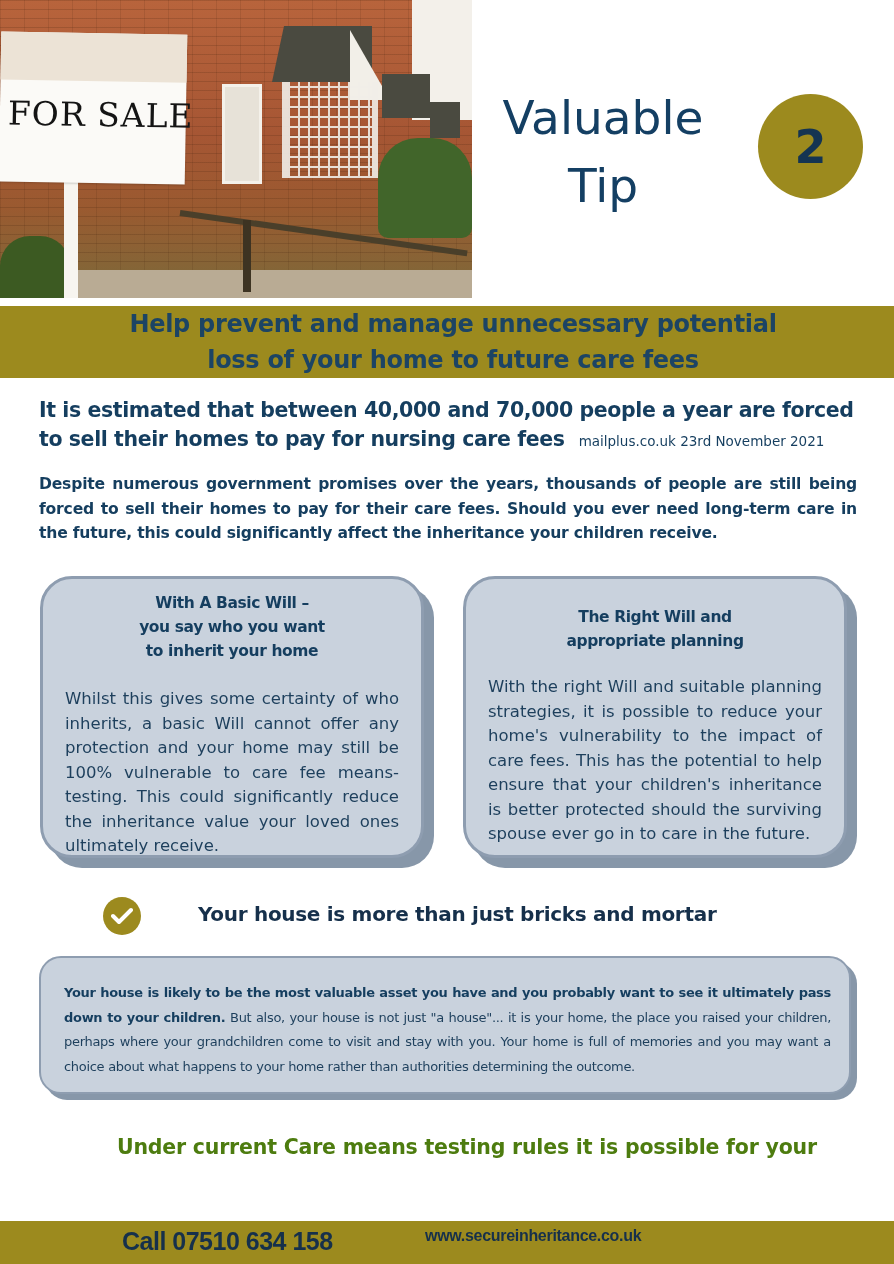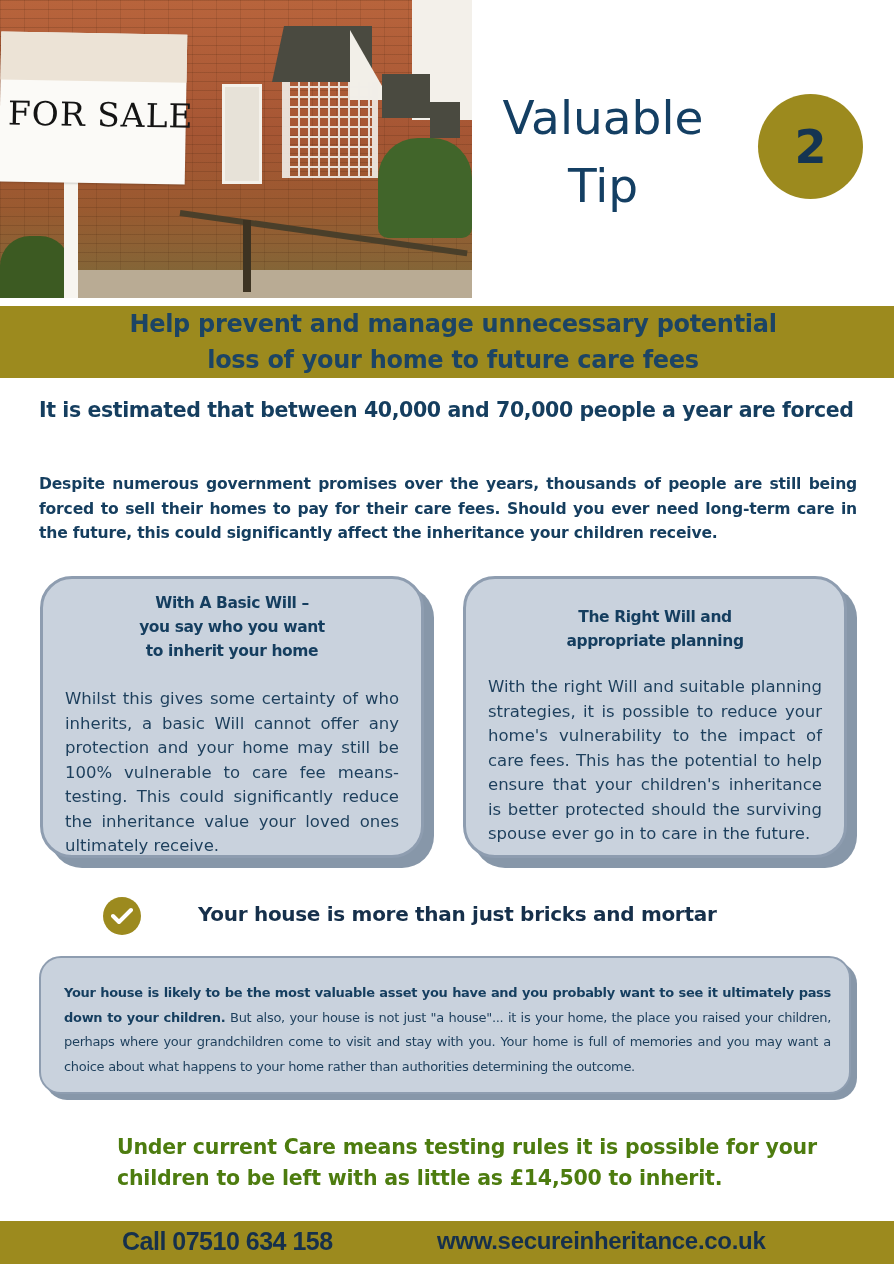--- a/index.html
+++ b/index.html
@@ -72,21 +72,21 @@
   .wide { position: absolute; inset: 0; background: #c9d2dd; border: 2px solid #8e9db0; border-radius: 22px; padding: 8px 18px 0 23px; }
   .wide p { font-size: 13px; line-height: 24.6px; color: #1d3f5c; text-align: justify; text-align-last: left; letter-spacing: -0.3px; margin-top: 15px; }
   .wide p b { color: #153e5f; }
 
   
   .closing { position: absolute; left: 117px; top: 1132px; width: 730px; font-weight: bold; font-size: 20.5px; line-height: 31px; color: #4d7c0f; letter-spacing: -0.2px; }
 
   
   .footer { position: absolute; left: 0; top: 1221px; width: 894px; height: 43px; background: #9c8a1e; }
   .footer .phone { position: absolute; left: 122px; top: 6px; font-family: "Liberation Sans", sans-serif; font-weight: bold; font-size: 25px; color: #16304b; letter-spacing: -0.5px; white-space: nowrap; }
-  .footer .web { position: absolute; left: 425px; top: 6px; font-family: "Liberation Sans", sans-serif; font-weight: bold; font-size: 24px; color: #16304b; letter-spacing: -0.3px; white-space: nowrap; margin-left: 12px; }
+  .footer .web { position: absolute; left: 425px; top: 6px; font-family: "Liberation Sans", sans-serif; font-weight: bold; font-size: 16px; color: #16304b; letter-spacing: -0.3px; white-space: nowrap; }
 </style>
 </head>
 <body>
 
 <div class="photo">
   <div class="bricks"></div>
   <div class="sky"></div>
   <div class="roof r1"></div>
   <div class="gable g1"></div>
   <div class="roof r2"></div>
@@ -113,20 +113,21 @@
   <span>2</span>
 </div>
 
 <div class="banner">
   <span class="line">Help prevent and manage unnecessary  potential</span>
   <span class="line">loss of your home to future care fees</span>
 </div>
 
 <div class="stat">
   <div>It is estimated that between 40,000 and 70,000 people a year are forced</div>
+  <div><span>to sell their homes to pay for nursing care fees</span><span class="source">mailplus.co.uk 23rd November 2021</span></div>
 </div>
 
 <div class="intro">Despite numerous government promises over the years, thousands of people are still being forced to sell their homes to pay for their care fees. Should you ever need long-term care in the future, this could significantly affect the inheritance your children receive.</div>
 
 <div class="card-wrap card-left">
   <div class="card-shadow"></div>
   <div class="card">
     <h3>
       <div>With A Basic Will –</div>
       <div>you  say who you want</div>
@@ -156,19 +157,18 @@
 
 <div class="wide-wrap">
   <div class="card-shadow"></div>
   <div class="wide">
     <p><b>Your house is likely to be the most valuable asset you have and you probably want to see it ultimately pass down to your children.</b><span>  But also, your house is not just "a house"... it is your home, the place you raised your children, perhaps where your grandchildren come to visit and stay with you. Your home is full of memories and you may want a choice about what happens to your home rather than authorities determining the outcome.</span></p>
   </div>
 </div>
 
 <div class="closing">
   <div>Under current Care means testing rules it is possible for your</div>
-  <div>children to be left with as little as £14,500 to inherit.</div>
 </div>
 
 <div class="footer">
   <span class="phone">Call 07510 634 158</span>
   <span class="web">www.secureinheritance.co.uk</span>
 </div>
 
 </body></html>

